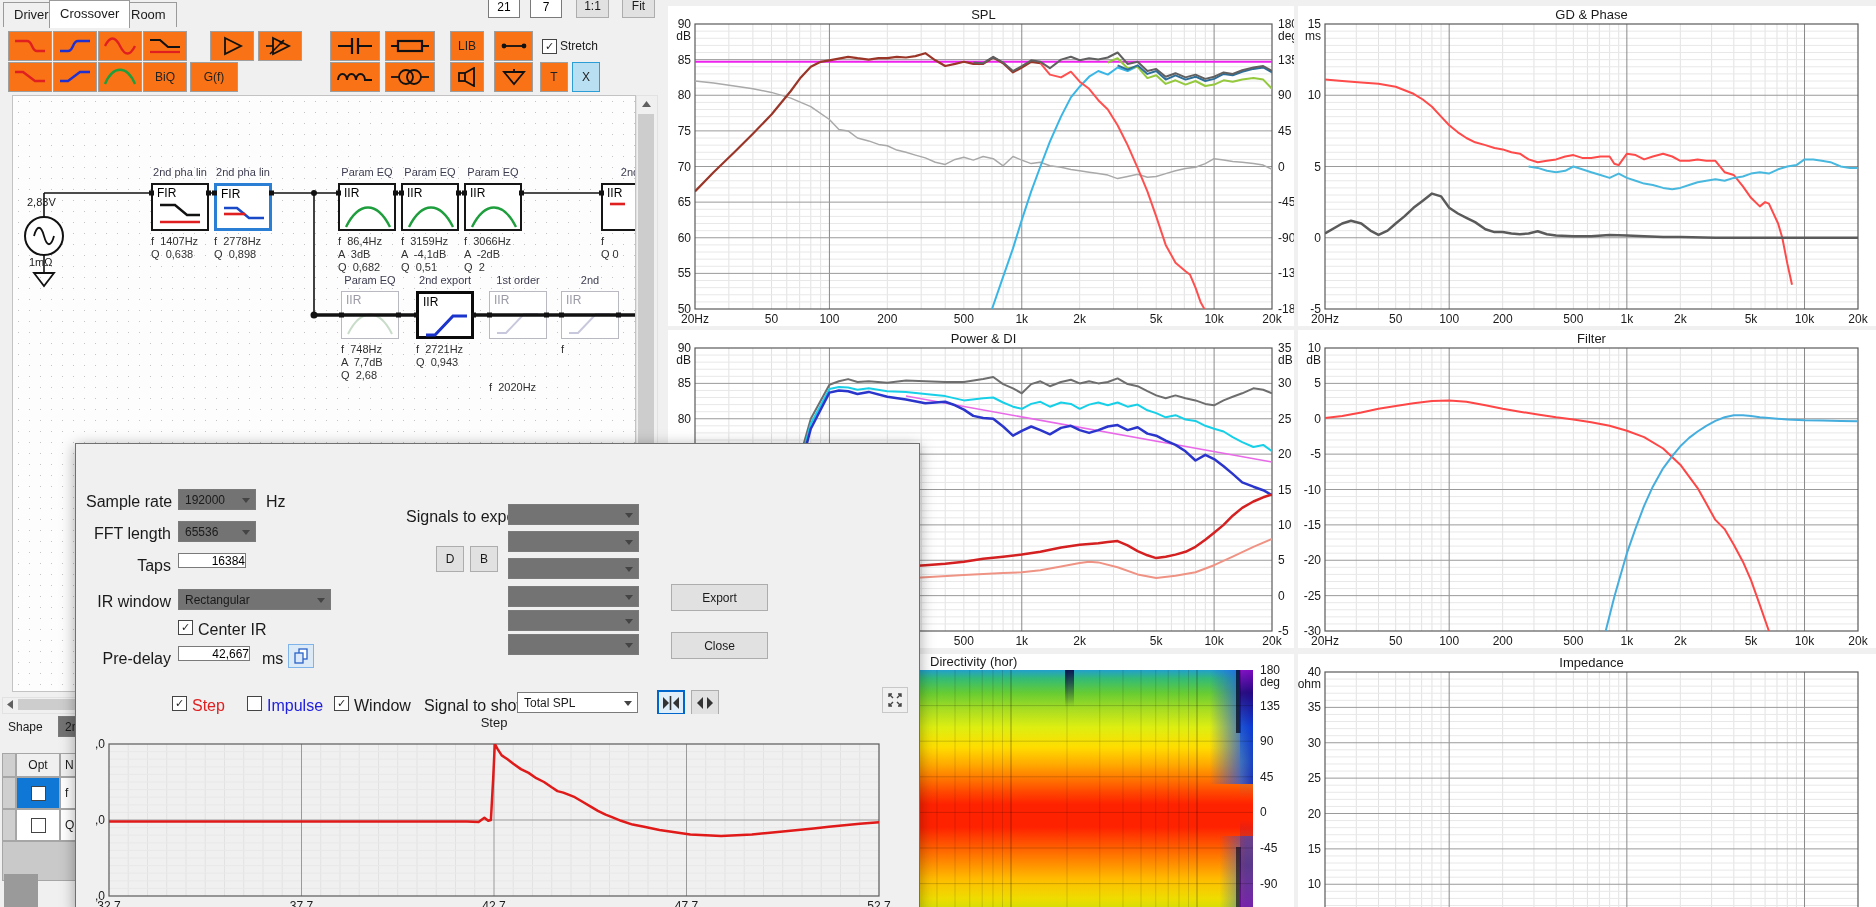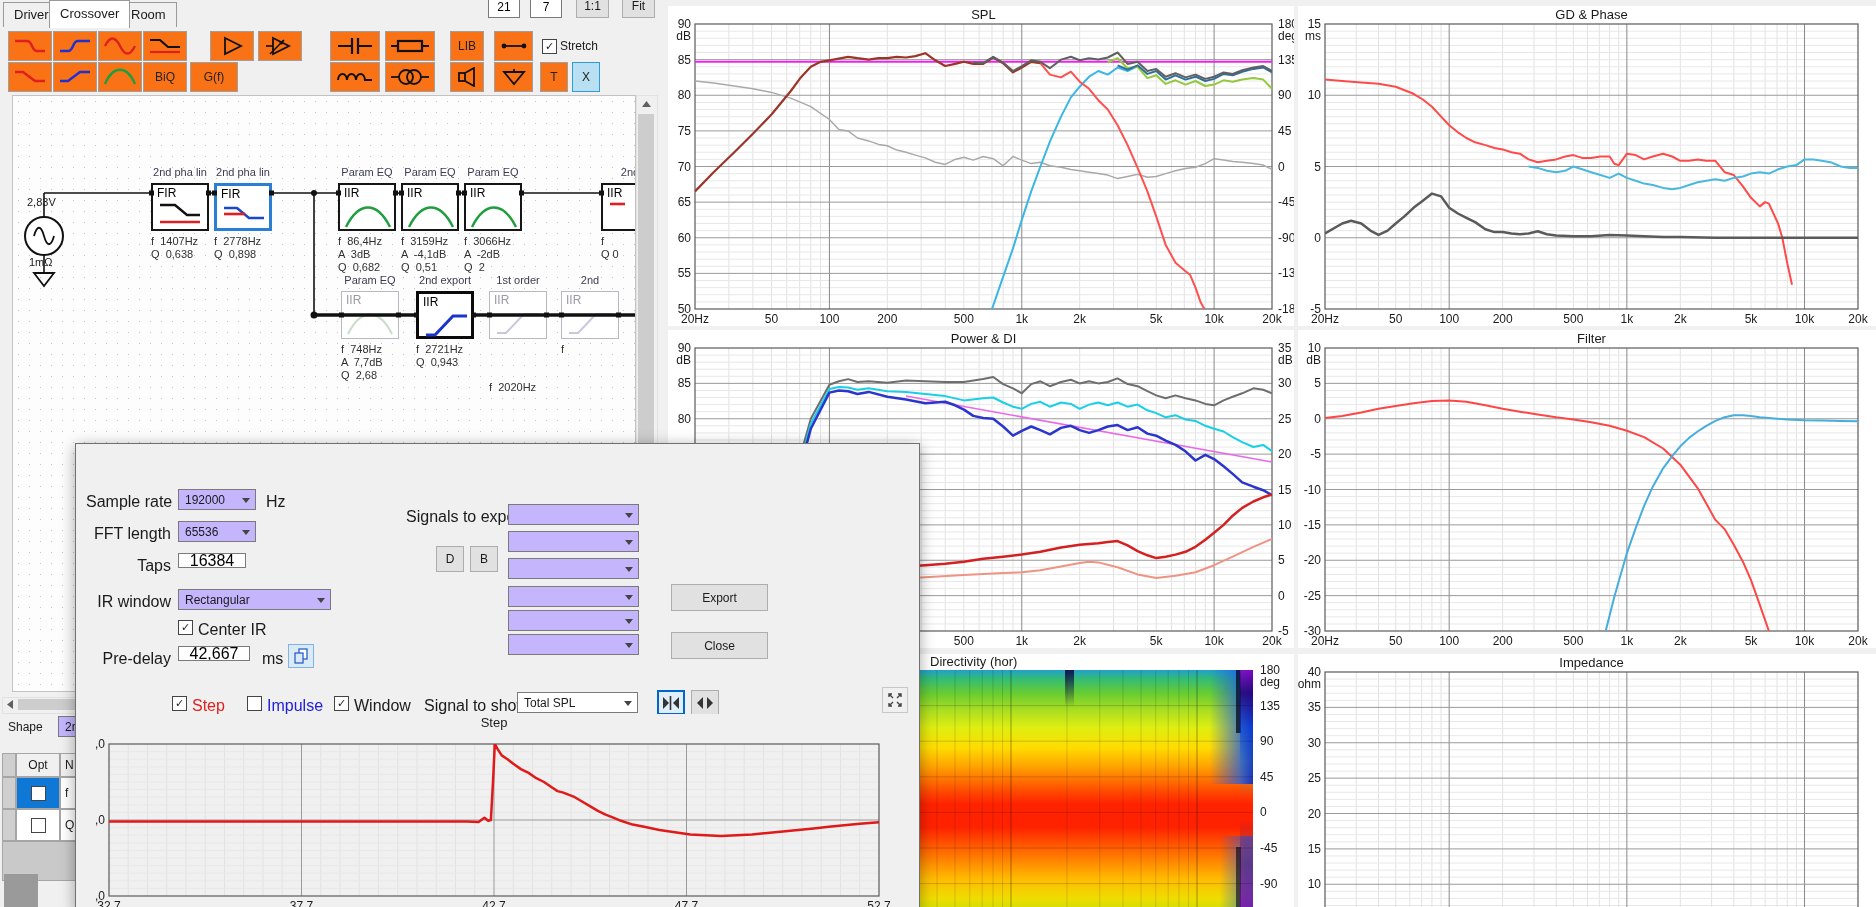--- a/index.html
+++ b/index.html
@@ -69,26 +69,26 @@
   .dir-title{position:absolute;left:262px;top:0px;font-size:13px;color:#1a1a1a;}
   
   #dialog{position:absolute;left:75px;top:443px;width:845px;height:470px;background:#f0f0f0;
      border:1px solid #707070;box-shadow:0 3px 14px rgba(0,0,0,.35);z-index:10;box-sizing:border-box;}
   #dlg-titlebar{position:absolute;left:0;top:0;width:100%;height:27px;background:#ffffff;}
   #dlg-title{position:absolute;left:43px;top:6px;font-size:12px;}
   .dlg-winbtn{position:absolute;top:0;width:46px;height:27px;display:flex;align-items:center;
      justify-content:center;font-size:13px;color:#333;}
   .dlbl{position:absolute;font-size:16px;color:#1a1a1a;white-space:nowrap;}
   .rlbl{text-align:right;width:85px;}
-  .combo{position:absolute;height:21px;border:1px solid #7a7a7a;background:#c4b5fd;box-sizing:border-box;
+  .combo{position:absolute;height:21px;border:1px solid #7a7a7a;background:#737373;box-sizing:border-box;
      font-size:12px;display:flex;align-items:center;padding-left:6px;}
   .combo .ar{position:absolute;right:5px;top:8px;width:0;height:0;border-left:4px solid rgba(0,0,0,0);
      border-right:4px solid rgba(0,0,0,0);border-top:5px solid #444;}
   .tbox{position:absolute;height:15px;border:1px solid #7a7a7a;background:#fff;box-sizing:border-box;
-     text-align:center;font-size:16px;font-family:"Liberation Sans",sans-serif;padding:0;}
+     text-align:right;font-size:12px;font-family:"Liberation Sans",sans-serif;padding:0;}
   .dbtn{position:absolute;background:#e1e1e1;border:1px solid #adadad;box-sizing:border-box;
      display:flex;align-items:center;justify-content:center;font-size:12px;}
   .dbtn.focus{border:2px solid #0066cc;background:#e0eefa;}
 </style>
 </head>
 <body>
 
 <div class="abs" id="left-panel" style="left:0;top:0;width:660px;height:907px;">
 
   <div class="tab" style="left:3px;">Drivers</div>

